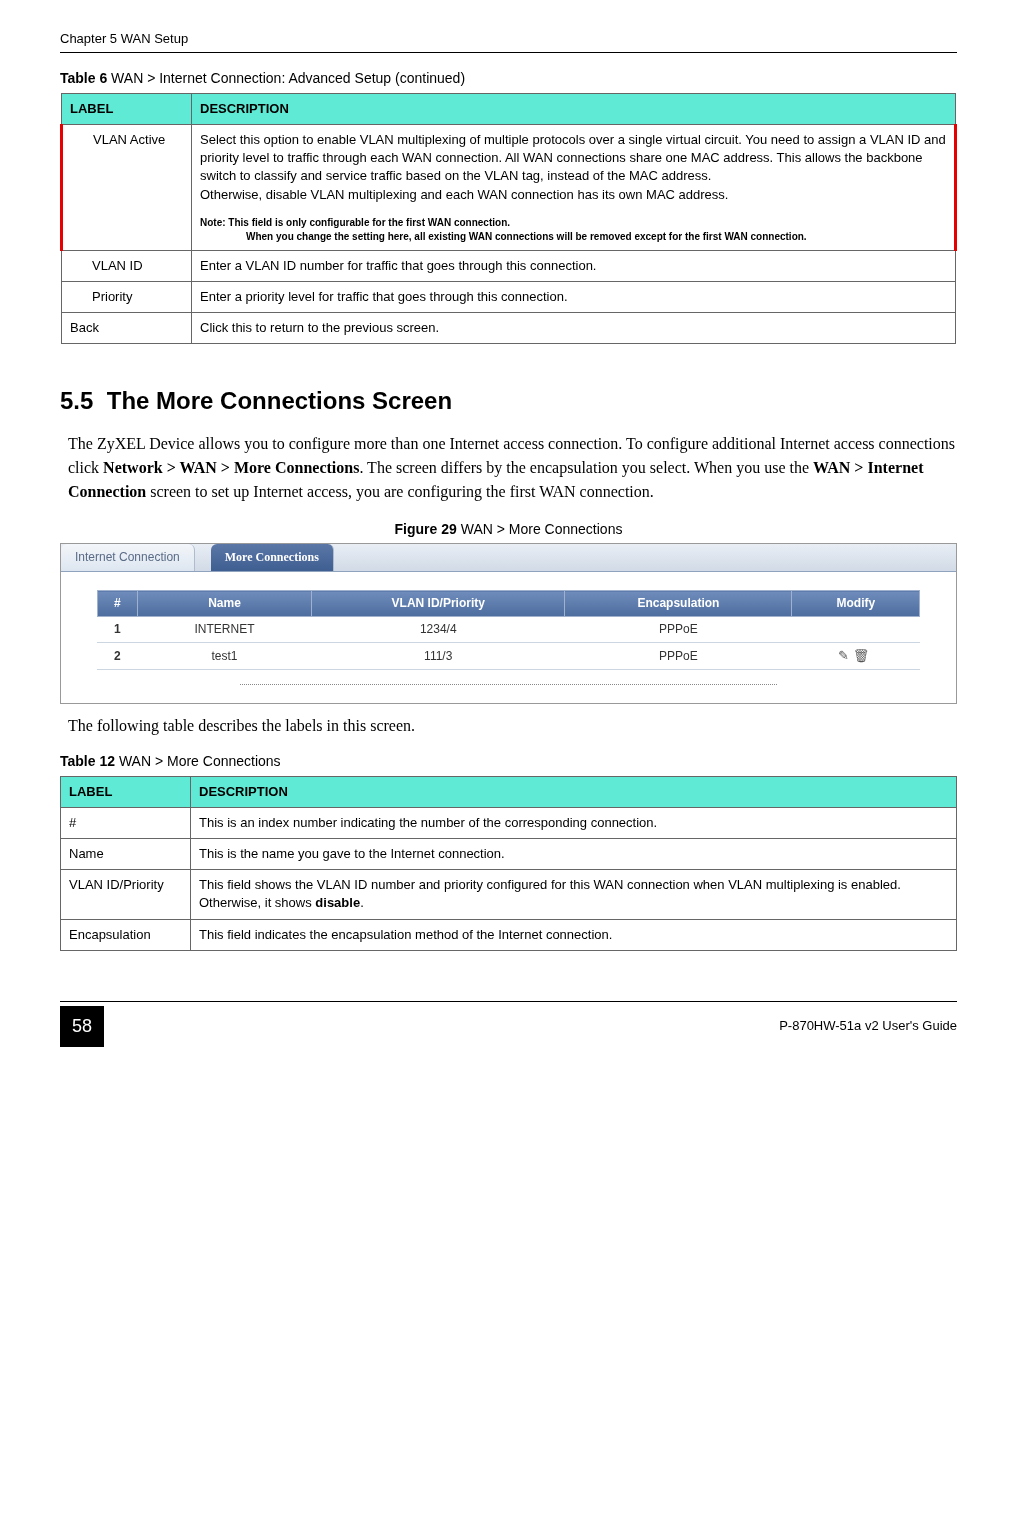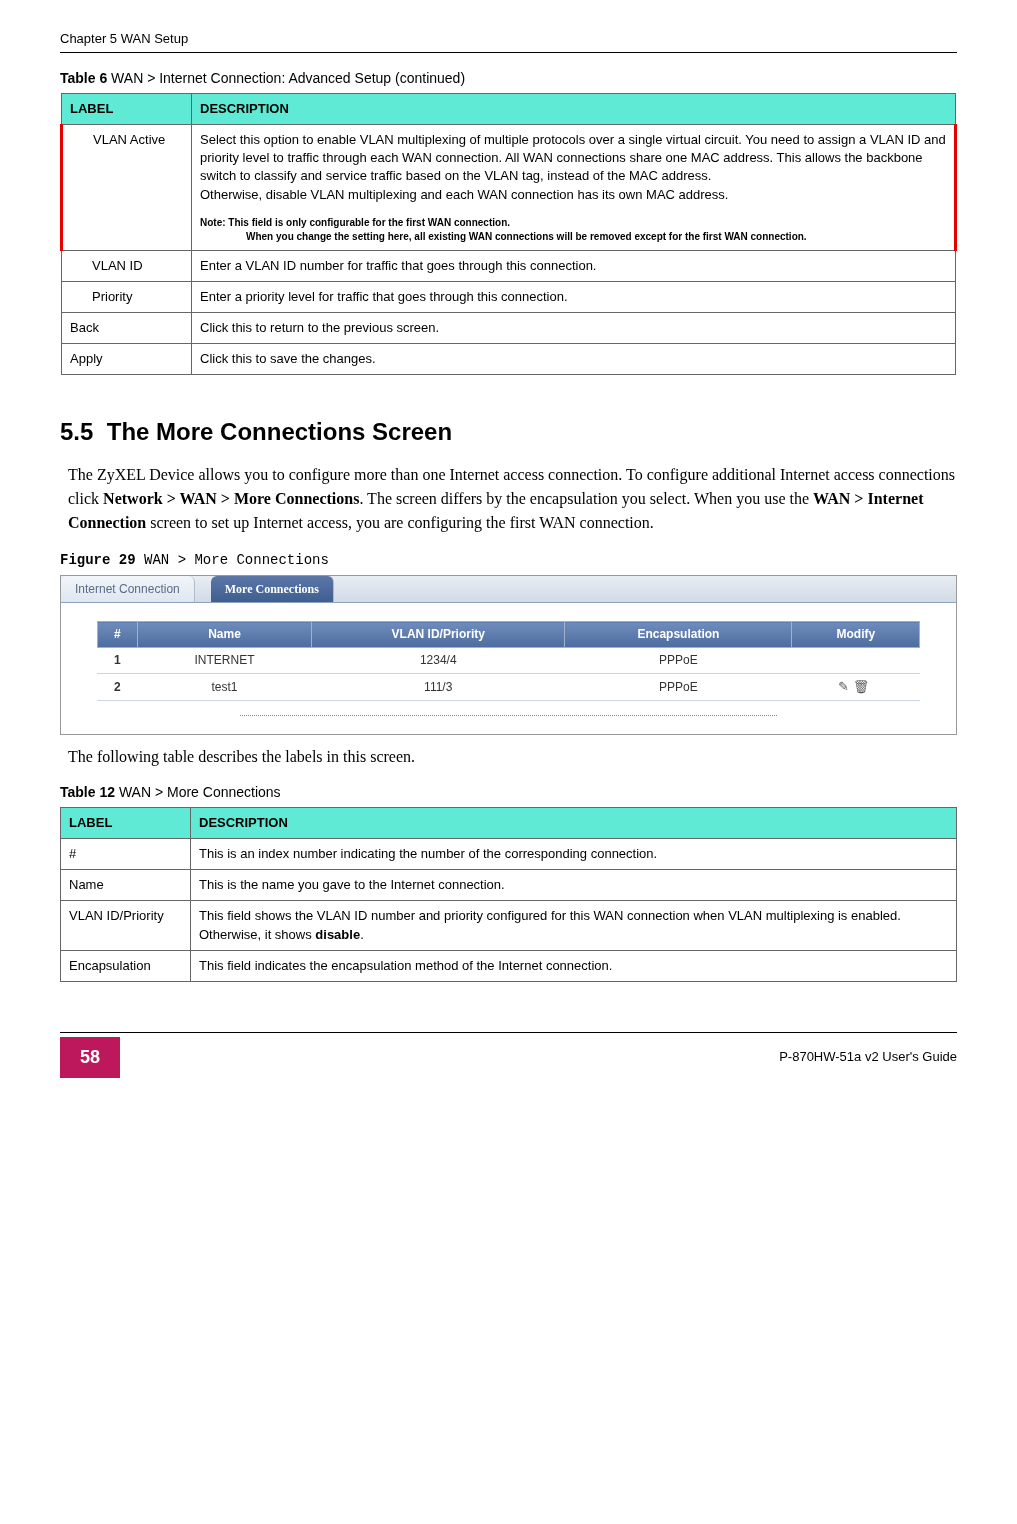--- a/index.html
+++ b/index.html
@@ -35,23 +35,24 @@
     margin-bottom: 14px;
   }
   .body-text b { font-weight: bold; }
   .table-caption {
     font-family: Arial, sans-serif;
     font-size: 14px;
     margin: 8px 0 4px 0;
   }
   .table-caption b { font-weight: bold; }
   .figure-caption {
-    font-family: Liberation Mono, monospace;
+    font-family: Liberation Sans, sans-serif;
     font-size: 14px;
     margin: 16px 0 4px 0;
+    text-align: center;
   }
   .figure-caption b { font-weight: bold; }
   table.doc-table {
     border-collapse: collapse;
     width: 100%;
     font-size: 13px;
     font-family: Arial, sans-serif;
   }
   table.doc-table th {
     background: #5eead4;
@@ -150,24 +151,24 @@
   .dotted { border-top:1px dotted #888; width:60%; margin:14px auto 0 auto;}
   .page-footer {
     display:flex;
     align-items:center;
     gap:14px;
     margin-top:50px;
     border-top:1px solid #000;
     padding-top:4px;
   }
   .page-num-box {
-    background:#be185d;
+    background:#000000;
     color:#fff;
-    font-weight:bold;
-    padding:8px 20px;
+    font-weight:normal;
+    padding:8px 12px;
     font-size:18px;
   }
   .footer-right { margin-left:auto; font-size:13px; }
 </style>
 </head>
 <body>
 
 <div class="top-header">
   <span>Chapter 5 WAN Setup</span>
 </div>
@@ -198,24 +199,20 @@
       <td class="label-col"><span class="indent-label">VLAN ID</span></td>
       <td>Enter a VLAN ID number for traffic that goes through this connection.</td>
     </tr>
     <tr>
       <td class="label-col"><span class="indent-label">Priority</span></td>
       <td>Enter a priority level for traffic that goes through this connection.</td>
     </tr>
     <tr>
       <td class="label-col">Back</td>
       <td>Click this to return to the previous screen.</td>
-    </tr>
-    <tr>
-      <td class="label-col">Apply</td>
-      <td>Click this to save the changes.</td>
     </tr>
   </tbody>
 </table>
 
 <h2 class="section-heading">
   <span>5.5</span>&nbsp;&nbsp;<span>The More Connections Screen</span>
 </h2>
 <p class="body-text">
   <span>The ZyXEL Device allows you to configure more than one Internet access connection. To configure additional Internet access connections click </span><b>Network &gt; WAN &gt; More Connections</b><span>. The screen differs by the encapsulation you select. When you use the </span><b>WAN &gt; Internet Connection</b><span> screen to set up Internet access, you are configuring the first WAN connection.</span>
 </p>

